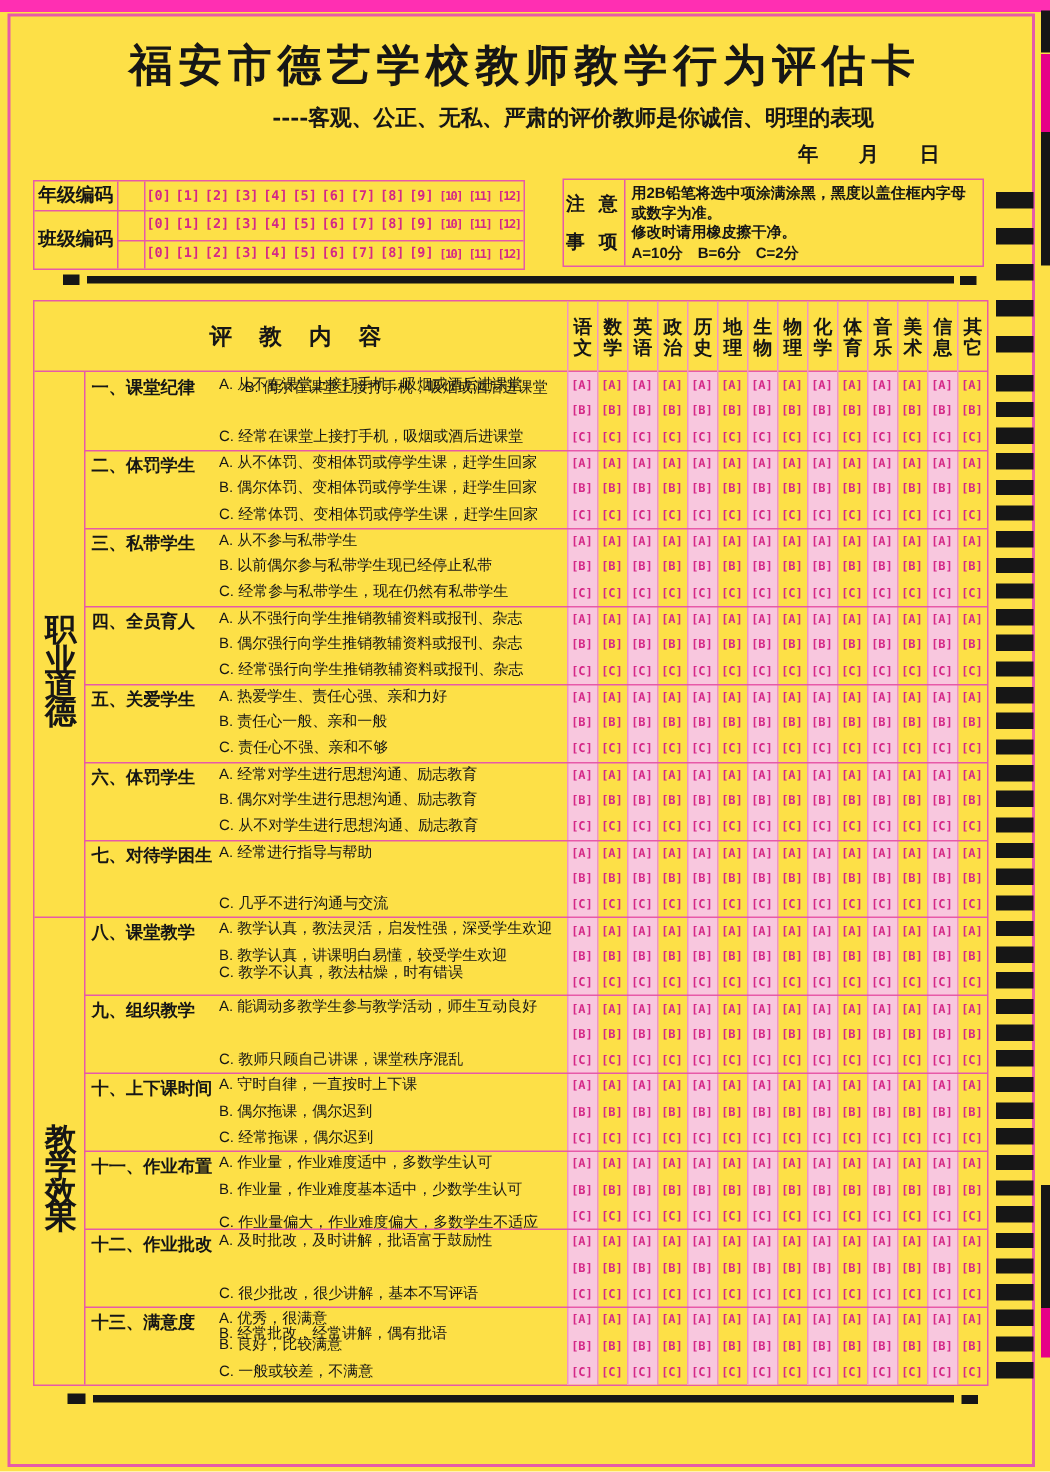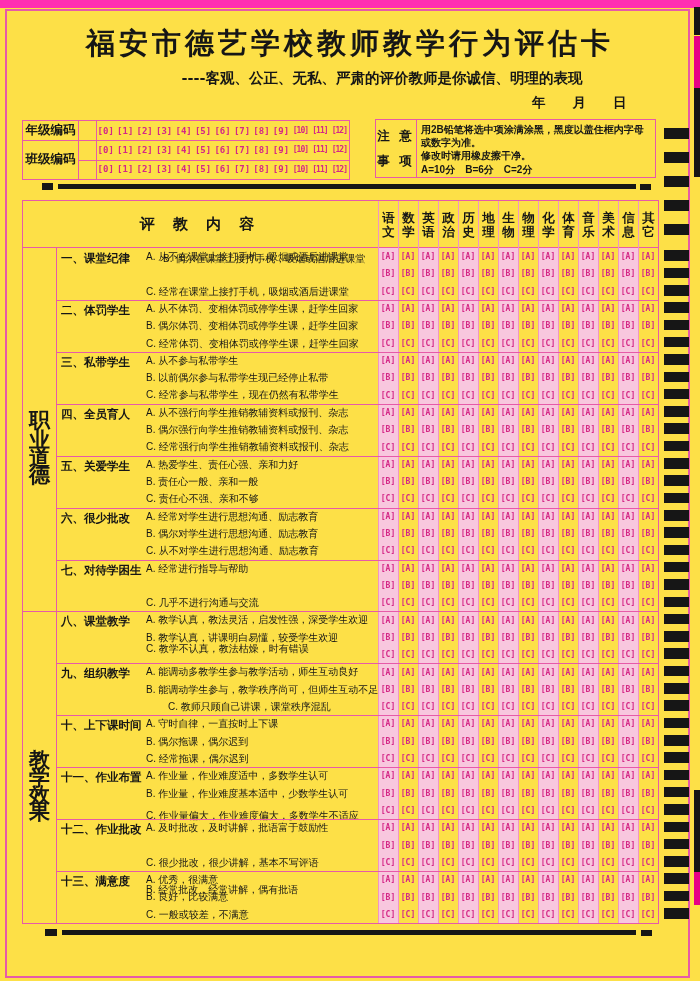--- a/index.html
+++ b/index.html
@@ -446,21 +446,21 @@
         <span class="bubble" style="left: 455px; top: 242.308px;">[C]</span>
         <span class="bubble" style="left: 475px; top: 242.308px;">[C]</span>
         <span class="bubble" style="left: 495px; top: 242.308px;">[C]</span>
         <span class="bubble" style="left: 515px; top: 242.308px;">[C]</span>
         <span class="bubble" style="left: 535px; top: 242.308px;">[C]</span>
         <span class="bubble" style="left: 555px; top: 242.308px;">[C]</span>
         <span class="bubble" style="left: 575px; top: 242.308px;">[C]</span>
         <span class="bubble" style="left: 595px; top: 242.308px;">[C]</span>
         <span class="bubble" style="left: 615px; top: 242.308px;">[C]</span>
         <div class="item-sep" style="top: 259.615px;"></div>
-        <div class="item-name" style="top: 262.615px;">六、很少批改</div>
+        <div class="item-name" style="top: 262.615px;">六、体罚学生</div>
         <div class="opt-line" style="top: 259.615px;">A. 经常对学生进行思想沟通、励志教育</div>
         <span class="bubble" style="left: 355px; top: 259.615px;">[A]</span>
         <span class="bubble" style="left: 375px; top: 259.615px;">[A]</span>
         <span class="bubble" style="left: 395px; top: 259.615px;">[A]</span>
         <span class="bubble" style="left: 415px; top: 259.615px;">[A]</span>
         <span class="bubble" style="left: 435px; top: 259.615px;">[A]</span>
         <span class="bubble" style="left: 455px; top: 259.615px;">[A]</span>
         <span class="bubble" style="left: 475px; top: 259.615px;">[A]</span>
         <span class="bubble" style="left: 495px; top: 259.615px;">[A]</span>
         <span class="bubble" style="left: 515px; top: 259.615px;">[A]</span>
@@ -603,36 +603,35 @@
         <span class="bubble" style="left: 435px; top: 415.385px;">[A]</span>
         <span class="bubble" style="left: 455px; top: 415.385px;">[A]</span>
         <span class="bubble" style="left: 475px; top: 415.385px;">[A]</span>
         <span class="bubble" style="left: 495px; top: 415.385px;">[A]</span>
         <span class="bubble" style="left: 515px; top: 415.385px;">[A]</span>
         <span class="bubble" style="left: 535px; top: 415.385px;">[A]</span>
         <span class="bubble" style="left: 555px; top: 415.385px;">[A]</span>
         <span class="bubble" style="left: 575px; top: 415.385px;">[A]</span>
         <span class="bubble" style="left: 595px; top: 415.385px;">[A]</span>
         <span class="bubble" style="left: 615px; top: 415.385px;">[A]</span>
-        <div class="opt-line" style="top: 432.692px;">B. 能调动学生参与，教学秩序尚可，但师生互动不足</div>
         <span class="bubble" style="left: 355px; top: 432.692px;">[B]</span>
         <span class="bubble" style="left: 375px; top: 432.692px;">[B]</span>
         <span class="bubble" style="left: 395px; top: 432.692px;">[B]</span>
         <span class="bubble" style="left: 415px; top: 432.692px;">[B]</span>
         <span class="bubble" style="left: 435px; top: 432.692px;">[B]</span>
         <span class="bubble" style="left: 455px; top: 432.692px;">[B]</span>
         <span class="bubble" style="left: 475px; top: 432.692px;">[B]</span>
         <span class="bubble" style="left: 495px; top: 432.692px;">[B]</span>
         <span class="bubble" style="left: 515px; top: 432.692px;">[B]</span>
         <span class="bubble" style="left: 535px; top: 432.692px;">[B]</span>
         <span class="bubble" style="left: 555px; top: 432.692px;">[B]</span>
         <span class="bubble" style="left: 575px; top: 432.692px;">[B]</span>
         <span class="bubble" style="left: 595px; top: 432.692px;">[B]</span>
         <span class="bubble" style="left: 615px; top: 432.692px;">[B]</span>
-        <div class="opt-line" style="top: 450px; margin-left: 22px;">C. 教师只顾自己讲课，课堂秩序混乱</div>
+        <div class="opt-line" style="top: 450px;">C. 教师只顾自己讲课，课堂秩序混乱</div>
         <span class="bubble" style="left: 355px; top: 450px;">[C]</span>
         <span class="bubble" style="left: 375px; top: 450px;">[C]</span>
         <span class="bubble" style="left: 395px; top: 450px;">[C]</span>
         <span class="bubble" style="left: 415px; top: 450px;">[C]</span>
         <span class="bubble" style="left: 435px; top: 450px;">[C]</span>
         <span class="bubble" style="left: 455px; top: 450px;">[C]</span>
         <span class="bubble" style="left: 475px; top: 450px;">[C]</span>
         <span class="bubble" style="left: 495px; top: 450px;">[C]</span>
         <span class="bubble" style="left: 515px; top: 450px;">[C]</span>
         <span class="bubble" style="left: 535px; top: 450px;">[C]</span>

